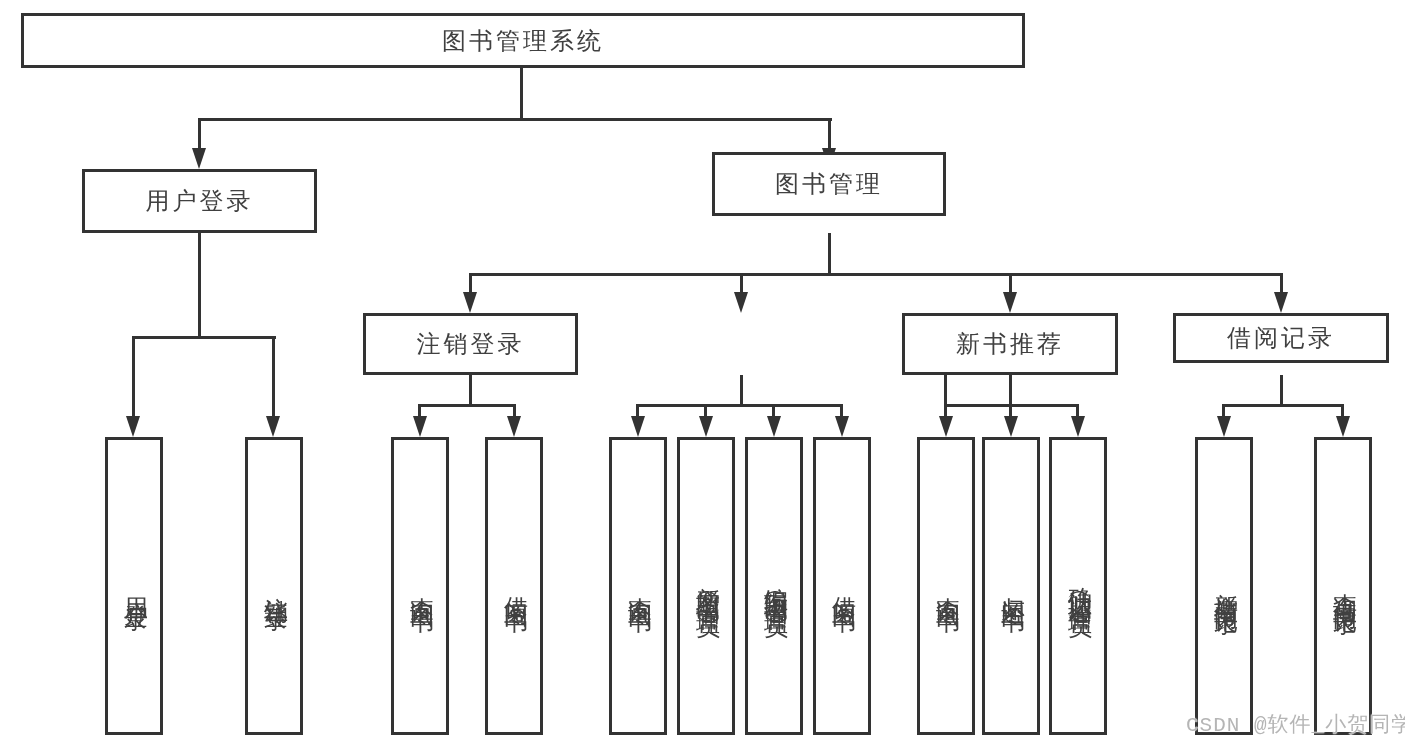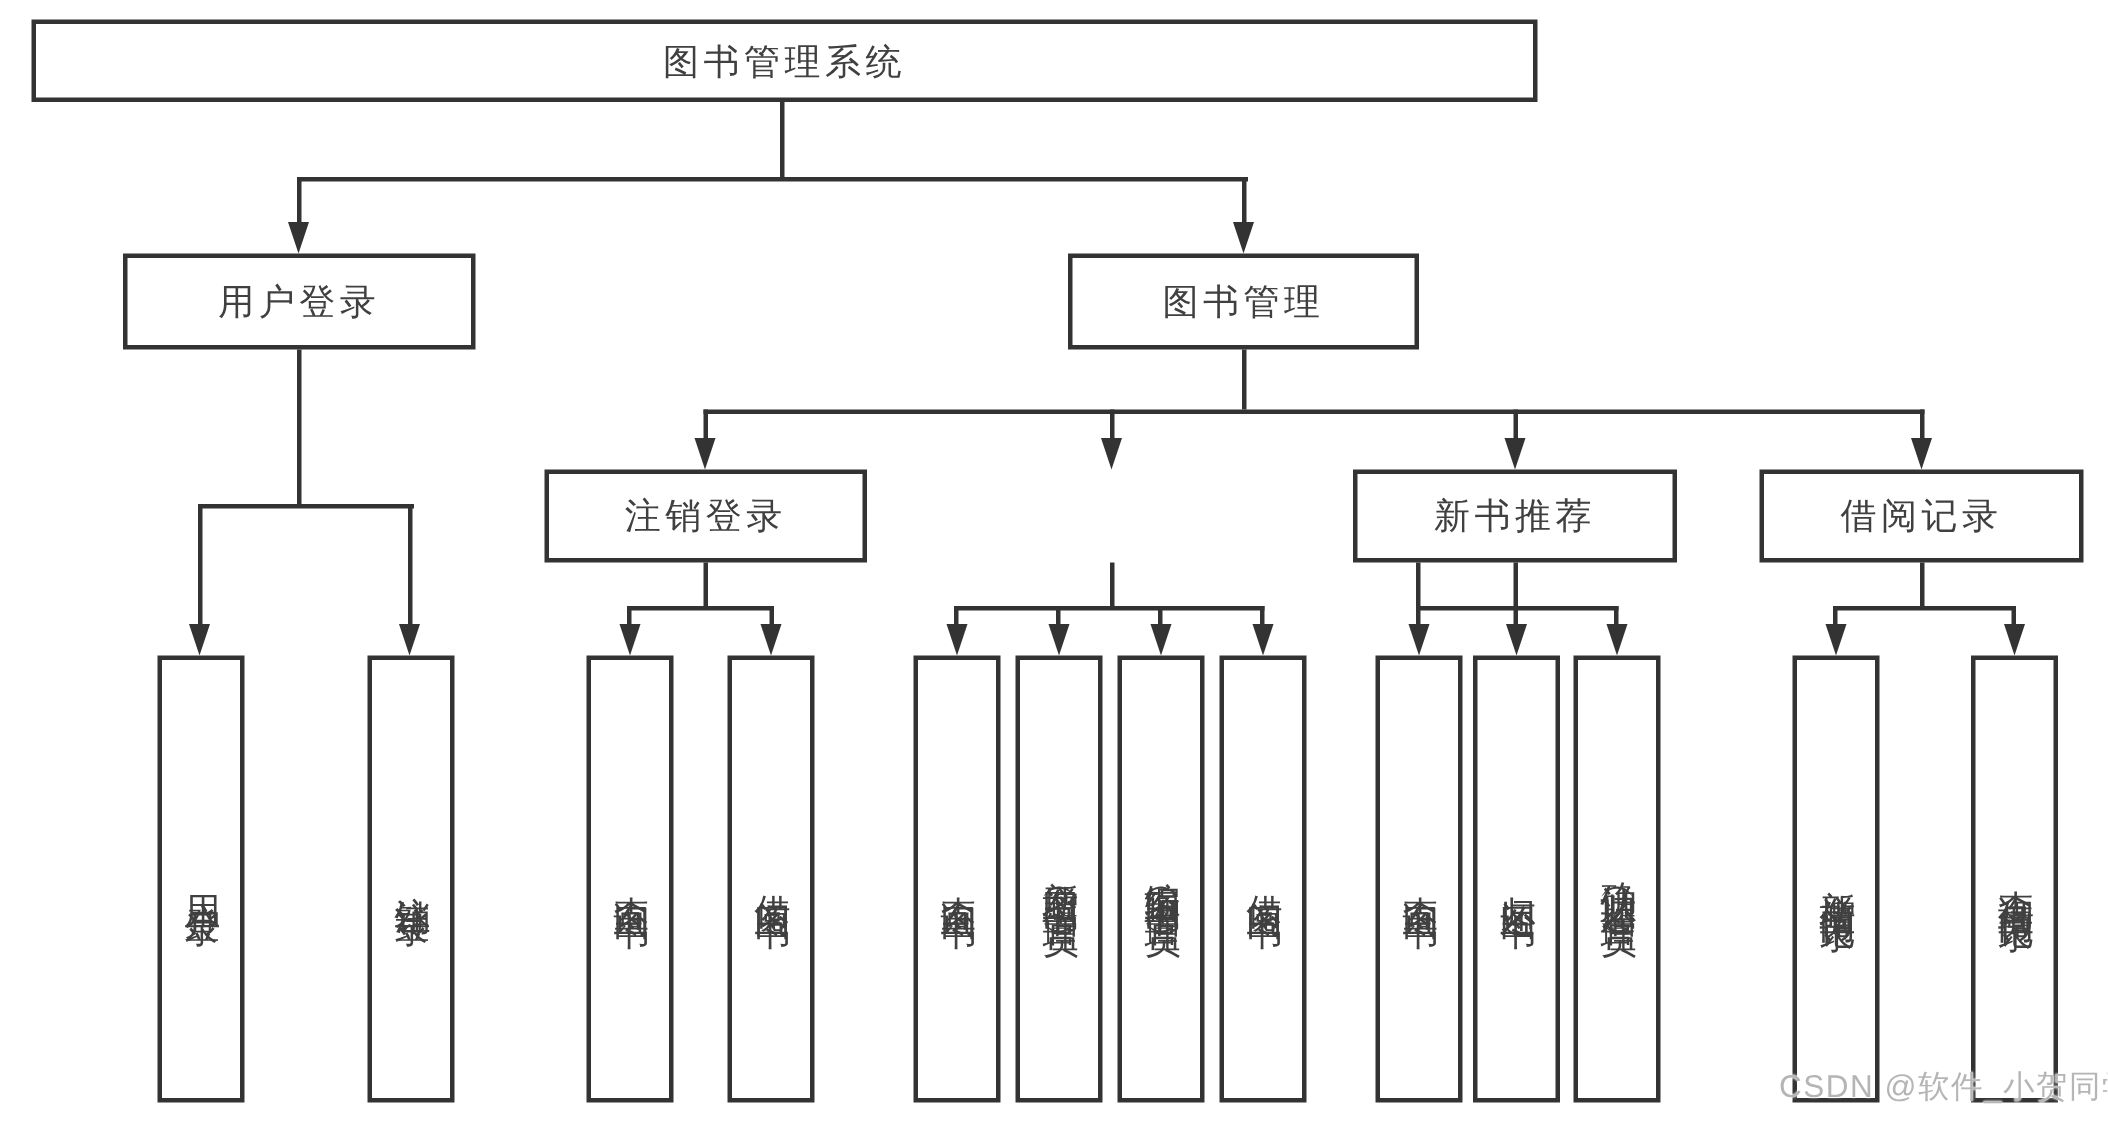--- a/index.html
+++ b/index.html
@@ -1,18 +1,18 @@
 <!DOCTYPE html>
 <html><head>
 <meta charset="utf-8">
 <style>
   html,body { margin:0; padding:0; background:#ffffff; }
   #stage {
     position:relative; width:1405px; height:747px; background:#ffffff;
-    font-family:Liberation Sans, sans-serif;
+    font-family:Liberation Mono, monospace;
     color:#404040; overflow:hidden;
   }
   .box {
     position:absolute; box-sizing:border-box;
     border:3px solid #333333; background:#ffffff;
     display:flex; align-items:center; justify-content:center;
     font-size:24px; letter-spacing:3px; color:#404040;
     white-space:nowrap;
   }
   .vbox {
@@ -53,21 +53,21 @@
 
   <div class="vline" style="left:198px; top:118px; height:33px;"></div>
   <div class="arrowhead" style="left:192px; top:148px;"></div>
 
   <div class="vline" style="left:828px; top:118px; height:33px;"></div>
   <div class="arrowhead" style="left:822px; top:148px;"></div>
 
   <div class="box" style="left:82px; top:169px; width:235px; height:64px;">
     <span>用户登录</span>
   </div>
-  <div class="box" style="left:712px; top:169px; width:234px; height:64px;">
+  <div class="box" style="left:712px; top:152px; width:234px; height:64px;">
     <span>图书管理</span>
   </div>
 
   <div class="vline" style="left:198px; top:233px; height:103px;"></div>
   <div class="hline" style="left:132px; top:336px; width:144px;"></div>
   <div class="vline" style="left:132px; top:336px; height:83px;"></div>
   <div class="arrowhead" style="left:126px; top:416px;"></div>
   <div class="vline" style="left:272px; top:336px; height:83px;"></div>
   <div class="arrowhead" style="left:266px; top:416px;"></div>
 
@@ -81,21 +81,21 @@
   <div class="arrowhead" style="left:1003px; top:292px;"></div>
   <div class="vline" style="left:1280px; top:273px; height:24px;"></div>
   <div class="arrowhead" style="left:1274px; top:292px;"></div>
 
   <div class="box" style="left:363px; top:313px; width:215px; height:62px;">
     <span>注销登录</span>
   </div>
   <div class="box" style="left:902px; top:313px; width:216px; height:62px;">
     <span>新书推荐</span>
   </div>
-  <div class="box" style="left:1173px; top:313px; width:216px; height:62px;">
+  <div class="box" style="left:1173px; top:313px; width:216px; height:50px;">
     <span>借阅记录</span>
   </div>
 
   <div class="vline" style="left:469px; top:375px; height:29px;"></div>
   <div class="hline" style="left:418px; top:404px; width:98px;"></div>
   <div class="vline" style="left:418px; top:404px; height:16px;"></div>
   <div class="arrowhead" style="left:413px; top:416px;"></div>
   <div class="vline" style="left:513px; top:404px; height:16px;"></div>
   <div class="arrowhead" style="left:507px; top:416px;"></div>
 

